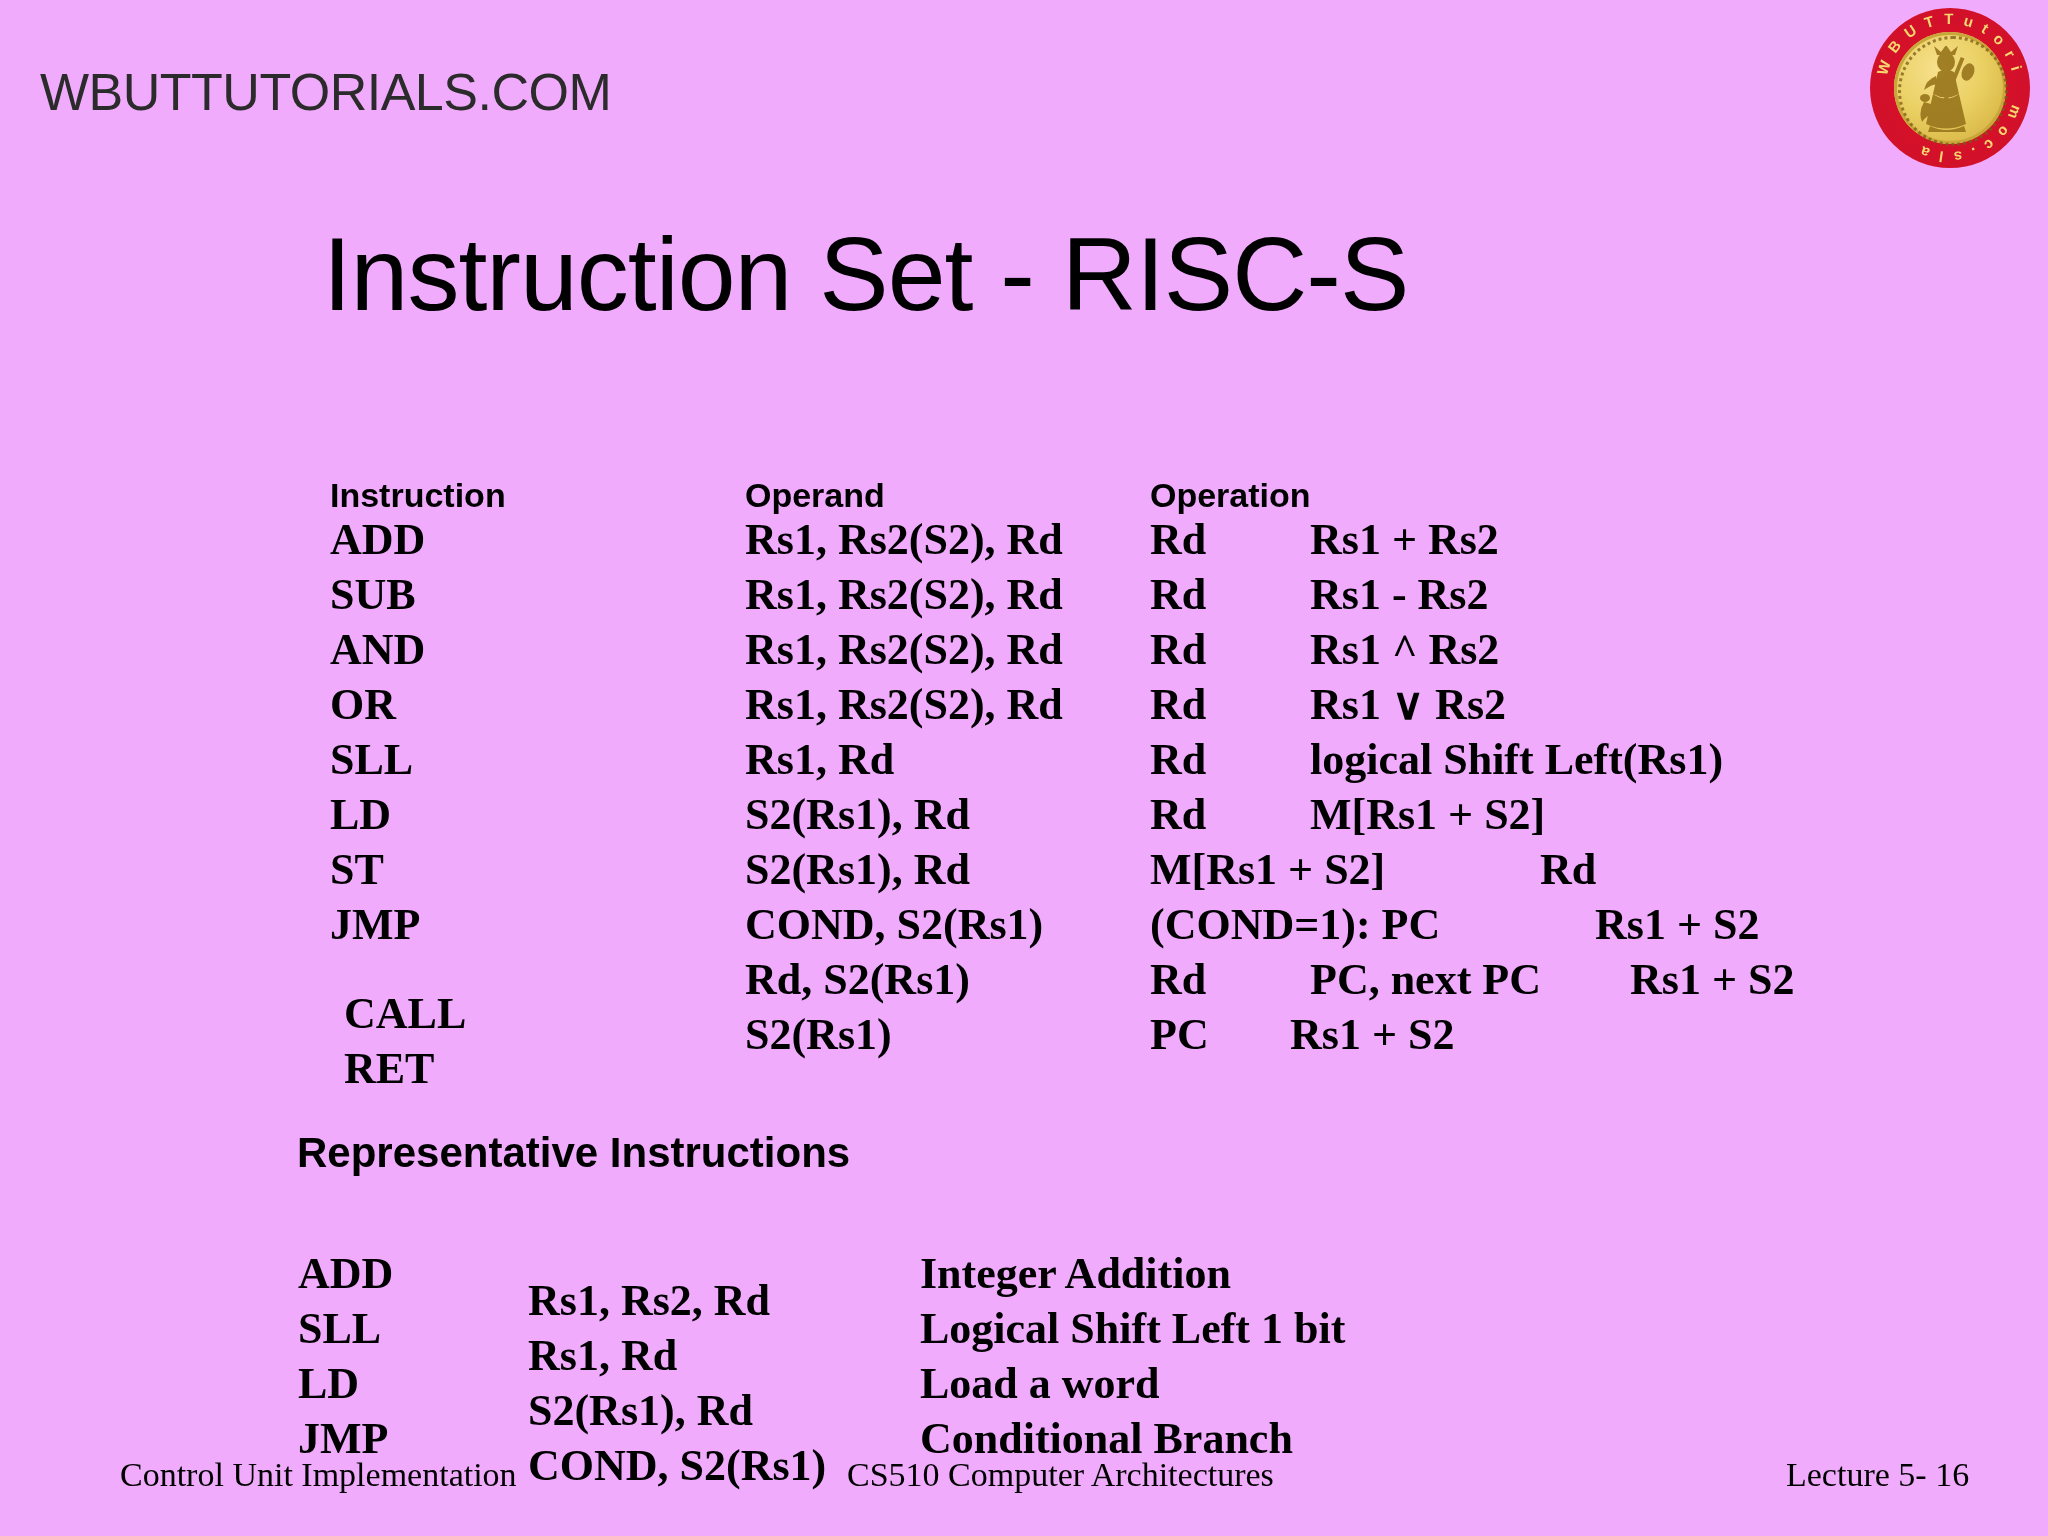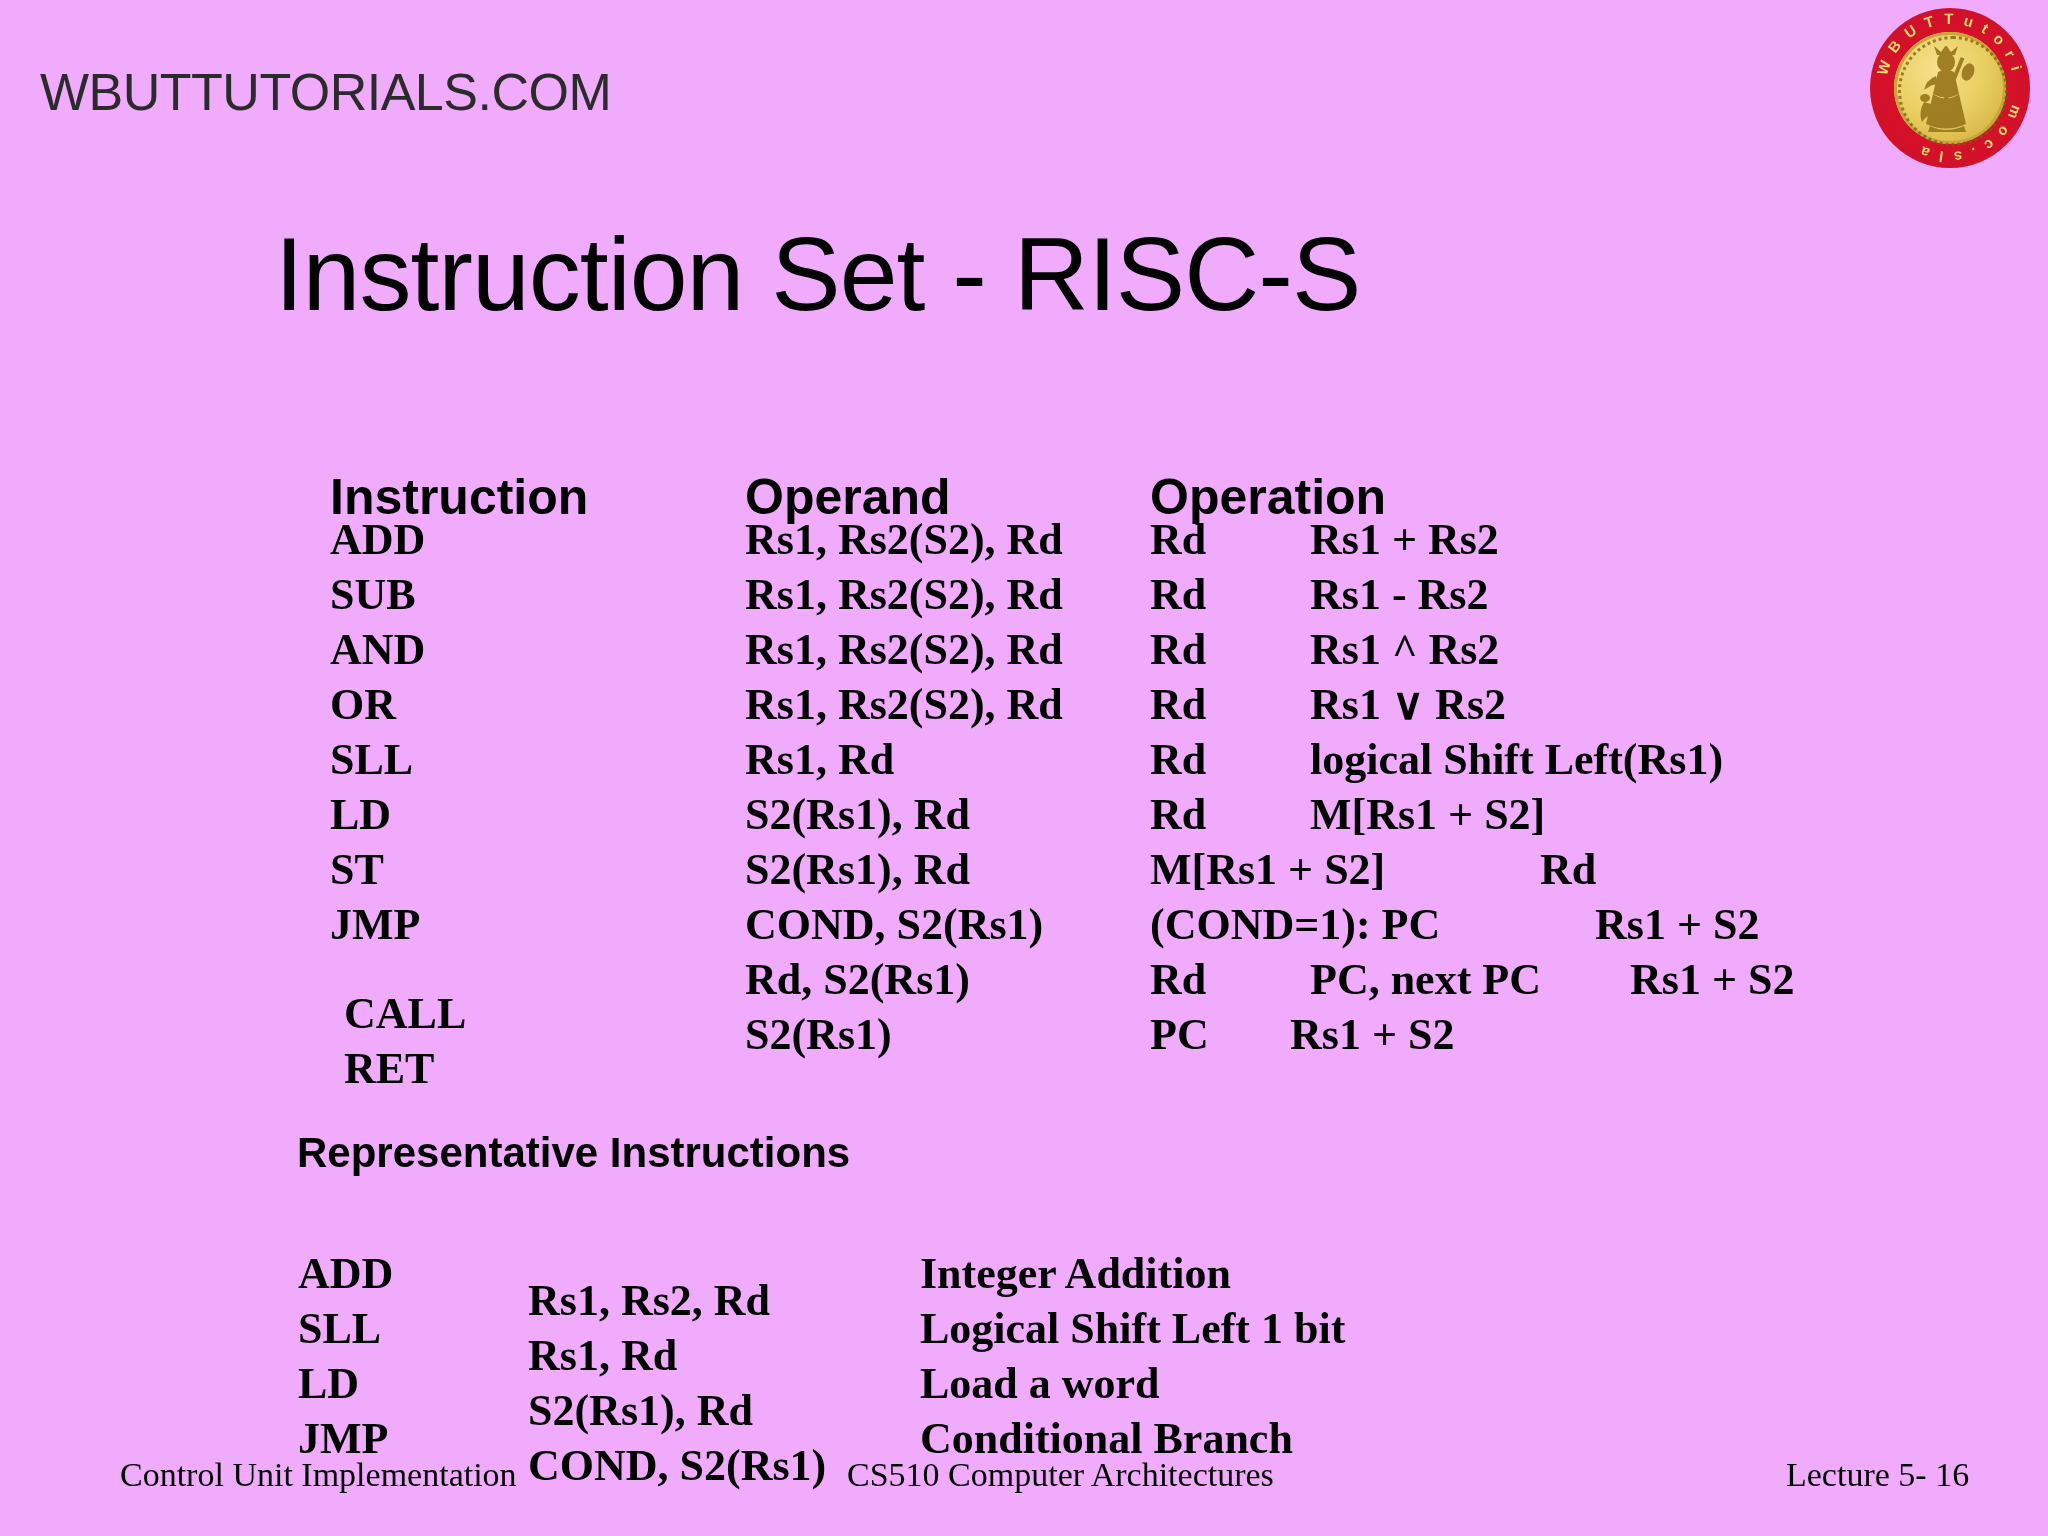--- a/index.html
+++ b/index.html
@@ -91,20 +91,21 @@
     top: 222px;
     width: 1635px;
     text-align: center;
     font-family: "Liberation Sans", sans-serif;
     font-size: 104px;
     font-weight: 400;
     color: #000000;
     letter-spacing: -1px;
     line-height: 1;
     white-space: nowrap;
+    padding-left: 48px;
   }
 
   
   .isa-table {
     position: absolute;
     left: 0;
     top: 462px;
     width: 2048px;
   }
   .isa-head, .isa-row {
@@ -116,22 +117,22 @@
   }
   .col {
     position: absolute;
     white-space: pre;
     color: #000000;
     line-height: 1;
   }
   .isa-head .col {
     font-family: "Liberation Sans", sans-serif;
     font-weight: 700;
-    font-size: 50px;
-    top: 10px;
+    font-size: 34px;
+    top: 16px;
   }
   .isa-row .col {
     font-family: "Liberation Serif", serif;
     font-weight: 700;
     font-size: 44px;
     top: 0px;
   }
   .c-instr  { left: 330px; }
   .c-oper   { left: 745px; }
   .c-op     { left: 1150px; }

